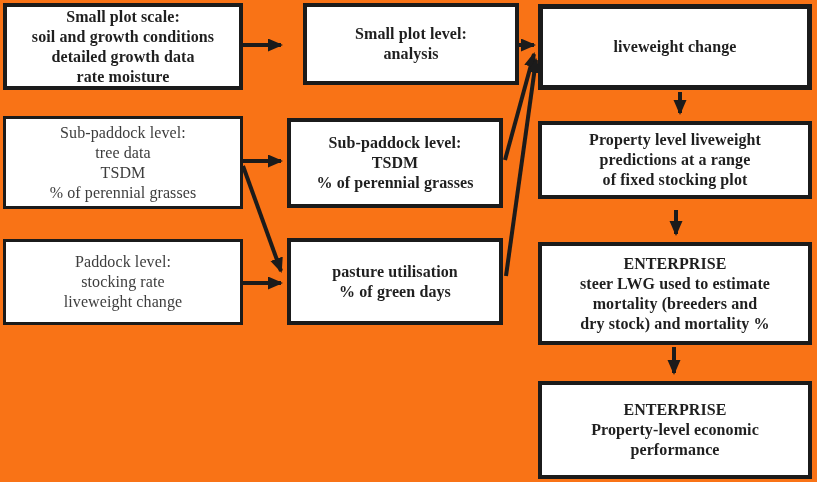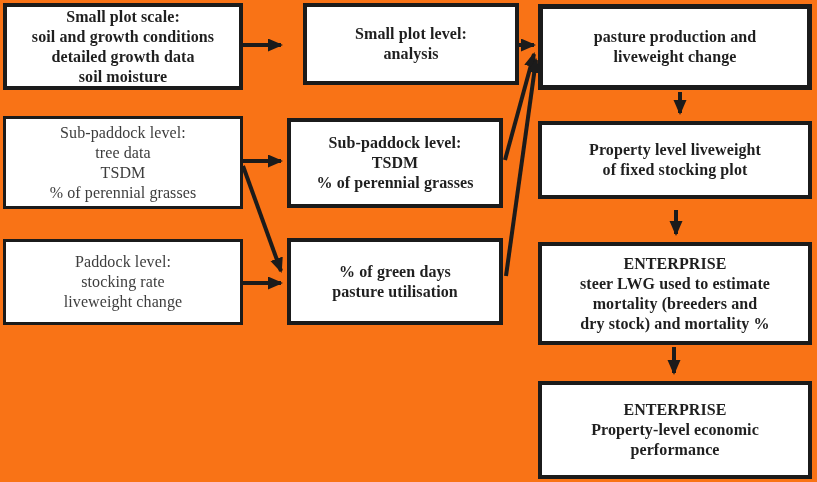--- a/index.html
+++ b/index.html
@@ -66,21 +66,21 @@
     <path d="M506,276 L536,60" marker-end="url(#ah)"></path>
     <path d="M680,92 L680,113" marker-end="url(#ah)"></path>
     <path d="M676,210 L676,234" marker-end="url(#ah)"></path>
     <path d="M674,347 L674,373" marker-end="url(#ah)"></path>
   </svg>
 
   <div class="box" id="n-small-plot-scale">
     <div class="line">Small plot scale:</div>
     <div class="line">soil and growth conditions</div>
     <div class="line">detailed growth data</div>
-    <div class="line">soil moisture</div>
+    <div class="line">rate moisture</div>
   </div>
 
   <div class="box thin" id="n-sub-paddock-data">
     <div class="line">Sub-paddock level:</div>
     <div class="line">tree data</div>
     <div class="line">TSDM</div>
     <div class="line">% of perennial grasses</div>
   </div>
 
   <div class="box thin" id="n-paddock-level">
@@ -94,31 +94,31 @@
     <div class="line">analysis</div>
   </div>
 
   <div class="box" id="n-sub-paddock-tsdm">
     <div class="line">Sub-paddock level:</div>
     <div class="line">TSDM</div>
     <div class="line">% of perennial grasses</div>
   </div>
 
   <div class="box" id="n-pasture-utilisation">
+    <div class="line">pasture utilisation</div>
     <div class="line">% of green days</div>
-    <div class="line">pasture utilisation</div>
   </div>
 
   <div class="box" id="n-grasp-parameters">
-    <div class="line">pasture production and</div>
     <div class="line">liveweight change</div>
   </div>
 
   <div class="box" id="n-property-liveweight">
     <div class="line">Property level liveweight</div>
+    <div class="line">predictions at a range</div>
     <div class="line">of fixed stocking plot</div>
   </div>
 
   <div class="box" id="n-enterprise-mortality">
     <div class="line">ENTERPRISE</div>
     <div class="line">steer LWG used to estimate</div>
     <div class="line">mortality (breeders and</div>
     <div class="line">dry stock) and mortality %</div>
   </div>
 

